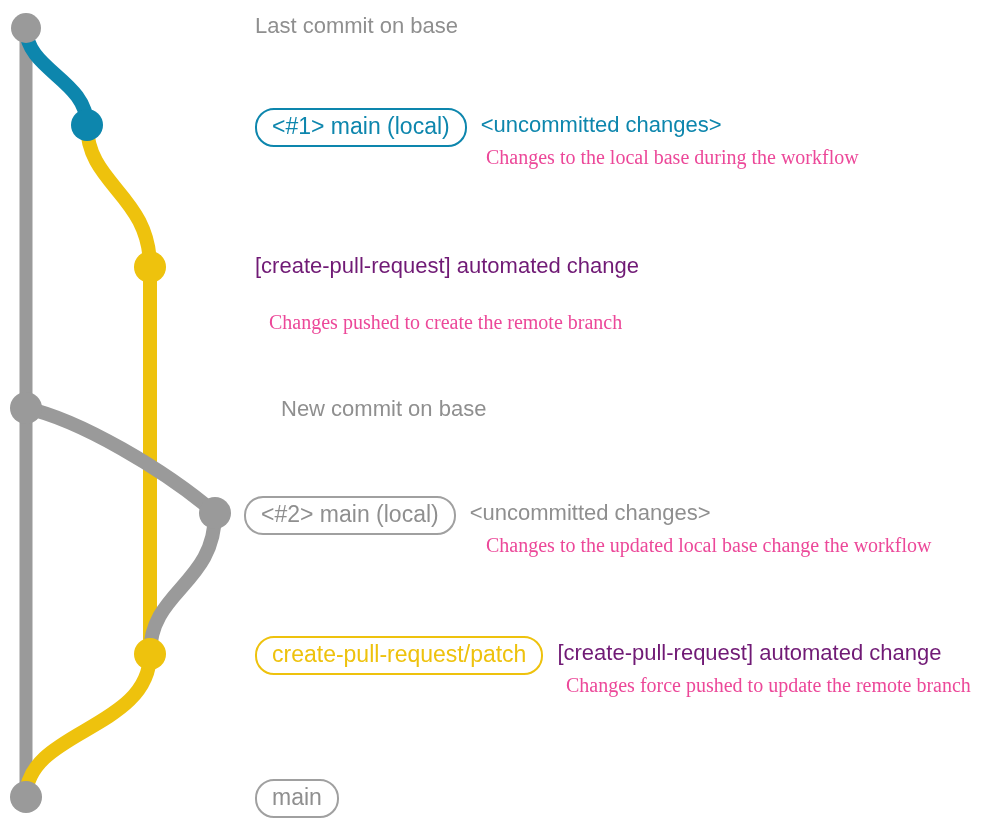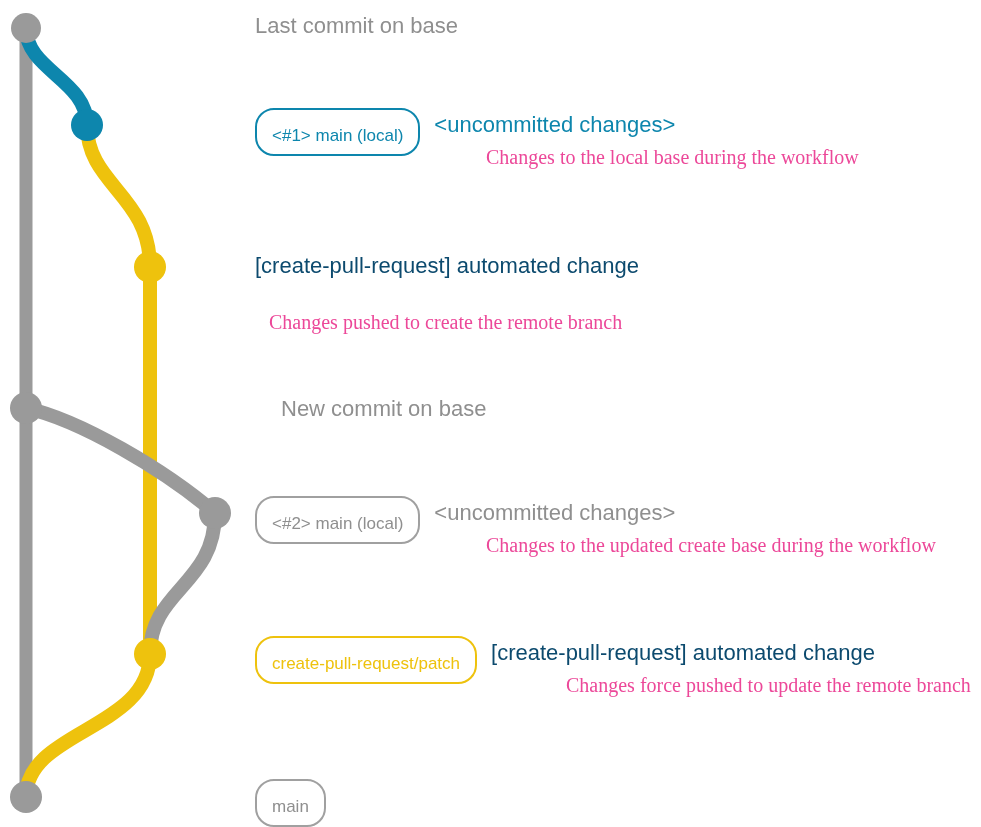--- a/index.html
+++ b/index.html
@@ -28,43 +28,43 @@
     position: absolute;
     display: flex;
     align-items: flex-start;
   }
 
   
   .pill {
     display: inline-block;
     border: 2px solid #c2410c;
     border-radius: 19px;
-    padding: 14px 15px 7px 15px;
+    padding: 5px 15px 7px 15px;
     font-family: "Liberation Sans", sans-serif;
-    font-size: 17px;
+    font-size: 23px;
     line-height: 23px;
     color: #999999;
     white-space: nowrap;
     background: #ffffff;
     box-sizing: border-box;
   }
   .pill.teal   { border-color: #0d86ad; color: #0d86ad; }
   .pill.yellow { border-color: #eec20d; color: #eec20d; }
   .pill.gray   { border-color: #a0a0a0; color: #8f8f8f; }
 
   
   .subject {
     font-family: "Liberation Sans", sans-serif;
     font-size: 22px;
     line-height: 26px;
     white-space: nowrap;
     color: #999999;
   }
   .subject.teal   { color: #0d86ad; }
-  .subject.yellow { color: #0c4a6e; }
+  .subject.yellow { color: #701a75; }
   .subject.gray   { color: #8f8f8f; }
 
   
   .caption {
     position: absolute;
     font-family: "Liberation Serif", "DejaVu Serif", serif;
     font-size: 20px;
     line-height: 24px;
     color: #ec4899;
     white-space: nowrap;
@@ -118,26 +118,26 @@
 
 <div class="row" style="left:255px; top:253px;">
   <span class="subject yellow">[create-pull-request] automated change</span>
 </div>
 <div class="caption" style="left:269px; top:288px;margin-top:22px;">Changes pushed to create the remote branch</div>
 
 <div class="row" style="left:255px; top:396px;margin-left:26px;">
   <span class="subject gray">New commit on base</span>
 </div>
 
-<div class="row" style="left:255px; top:496px;">
+<div class="row" style="left:244px; top:496px;">
   <span class="pill gray">&lt;#2&gt; main (local)</span>
   <span class="pill-gap"></span>
   <span class="subject gray pad-top-3">&lt;uncommitted changes&gt;</span>
 </div>
-<div class="caption" style="left:486px; top:533px;">Changes to the updated create base during the workflow</div>
+<div class="caption" style="left:486px; top:533px;">Changes to the updated local base change the workflow</div>
 
 <div class="row" style="left:255px; top:636px;">
   <span class="pill yellow">create-pull-request/patch</span>
   <span class="pill-gap"></span>
   <span class="subject yellow pad-top-3">[create-pull-request] automated change</span>
 </div>
 <div class="caption" style="left:566px; top:673px;text-align:right;">Changes force pushed to update the remote branch</div>
 
 <div class="row" style="left:255px; top:779px;gap:29px;">
   <span class="pill gray">main</span>

